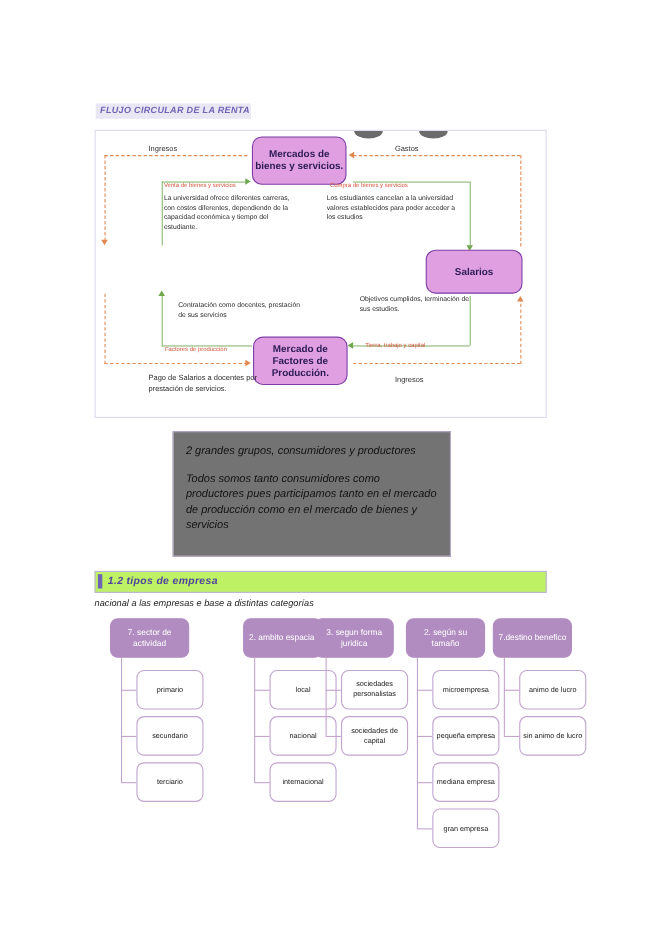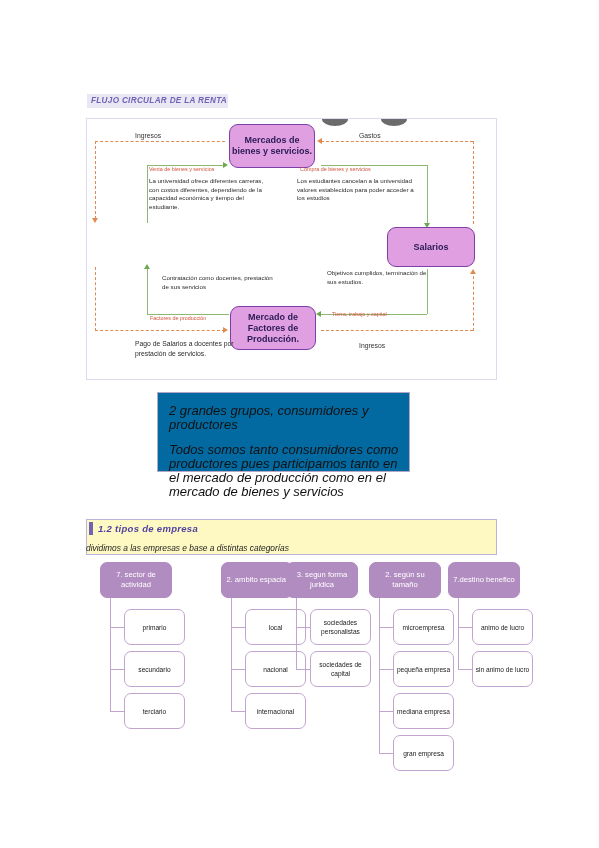--- a/index.html
+++ b/index.html
@@ -28,24 +28,24 @@
     font-size: 8.2px;
     line-height: 14px;
     padding-left: 4px;
     box-sizing: border-box;
     color: #6f63b5;
     font-weight: bold;
   }
 
   #heading-tipos {
     left: 86px; top: 519px;
-    width: 411px; height: 36px;
+    width: 411px; height: 20px;
     border: 1px solid #b9b3dd;
     box-sizing: border-box;
-    background: #fef9c3;
+    background: #bef264;
     font-size: 9.5px;
     line-height: 17px;
     padding-left: 11px;
     color: #4f42a0;
   }
   #heading-tipos::before {
     content: "";
     position: absolute;
     left: 2px; top: 2px;
     width: 4px; height: 13px;
@@ -159,26 +159,26 @@
     border-radius: 0 0 50% 50% / 0 0 100% 100%;
     top: 0;
   }
   #blob-1 { left: 235px; }
   #blob-2 { left: 294px; }
 
   
   #note-box {
     position: absolute;
     left: 157px; top: 392px;
-    width: 253px; height: 80px;
-    background: #0369a1;
+    width: 253px; height: 114px;
+    background: #737373;
     border: 1px solid #b5a8c6;
     box-sizing: border-box;
     padding: 11px 10px 0 11px;
-    font-size: 13px;
+    font-size: 10px;
     font-style: italic;
     line-height: 14px;
     color: #111;
   }
   #note-box p { margin: 0 0 11px 0; }
 
   
   #tree {
     position: absolute;
     left: 86px; top: 562px;
@@ -305,21 +305,21 @@
   <div class="flow-text" id="txt-pago-sal" style="font-size:6.8px; line-height:9.5px;">Pago de Salarios a docentes por prestación de servicios.</div>
 </div>
 
 <div id="note-box">
   <p>2 grandes grupos, consumidores y productores</p>
   <p>Todos somos tanto consumidores como productores pues participamos tanto en el mercado de producción como en el mercado de bienes y servicios</p>
 </div>
 
 <div class="heading-bar" id="heading-tipos">1.2 tipos de empresa</div>
 
-<div id="subtitle-dividimos">dividimos a las empresas e base a distintas categorías</div>
+<div id="subtitle-dividimos">nacional a las empresas e base a distintas categorías</div>
 
 <div id="tree">
     <div class="tree-col" style="left: 14px;">
       <div class="tree-head">7. sector de actividad</div>
       <div class="tree-trunk" style="top: 36px; height: 113px;"></div>
       <div class="tree-branch" style="top: 65px;"></div>
       <div class="tree-child" style="top: 47px;">primario</div>
       <div class="tree-branch" style="top: 107px;"></div>
       <div class="tree-child" style="top: 89px;">secundario</div>
       <div class="tree-branch" style="top: 149px;"></div>

